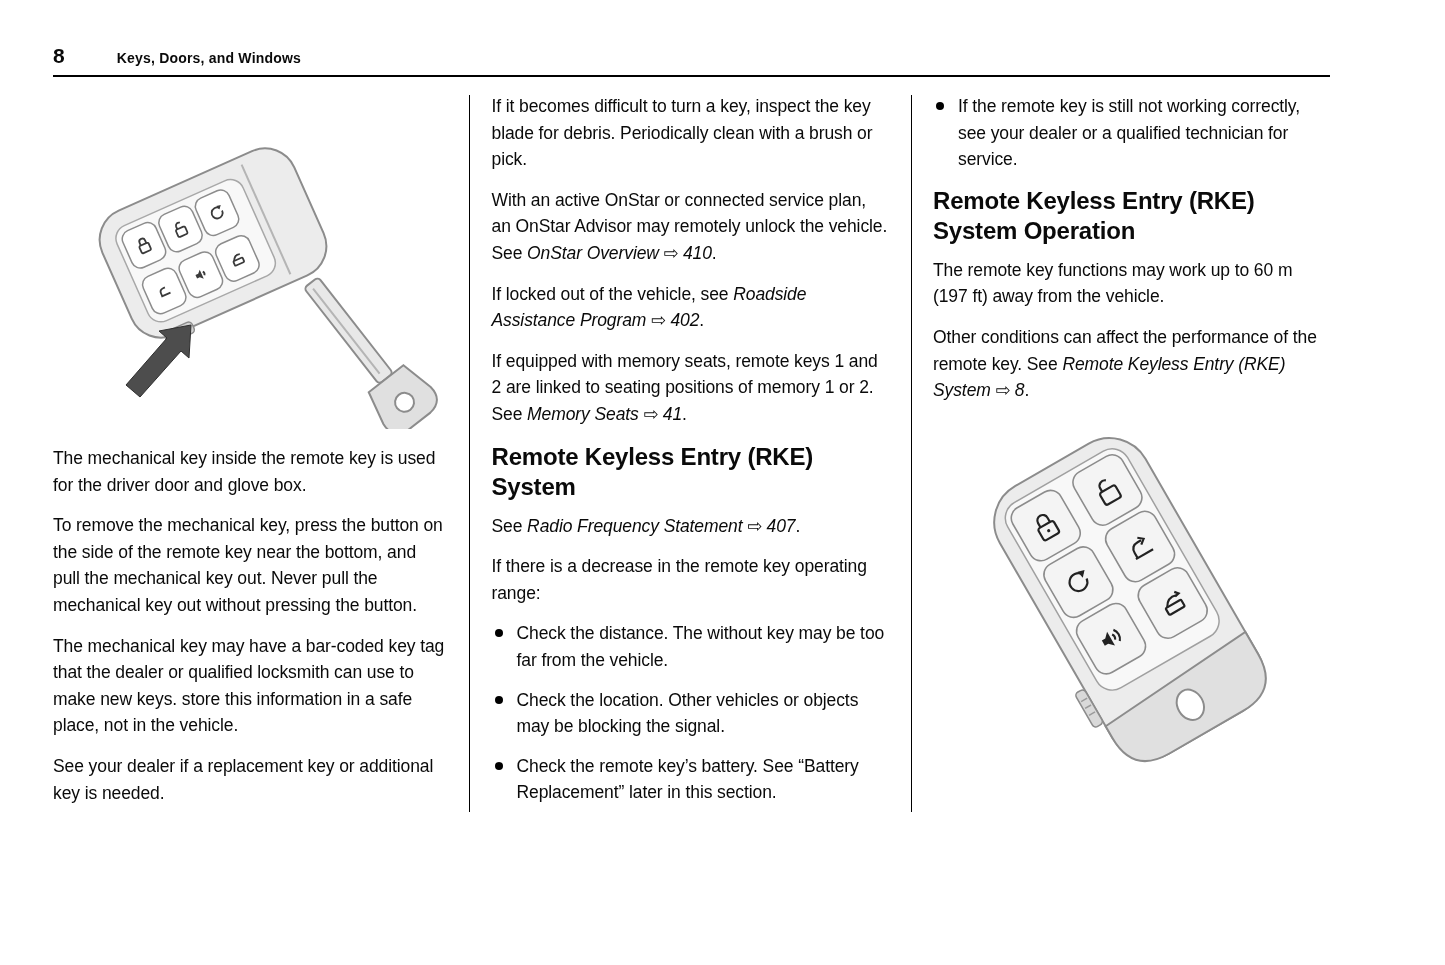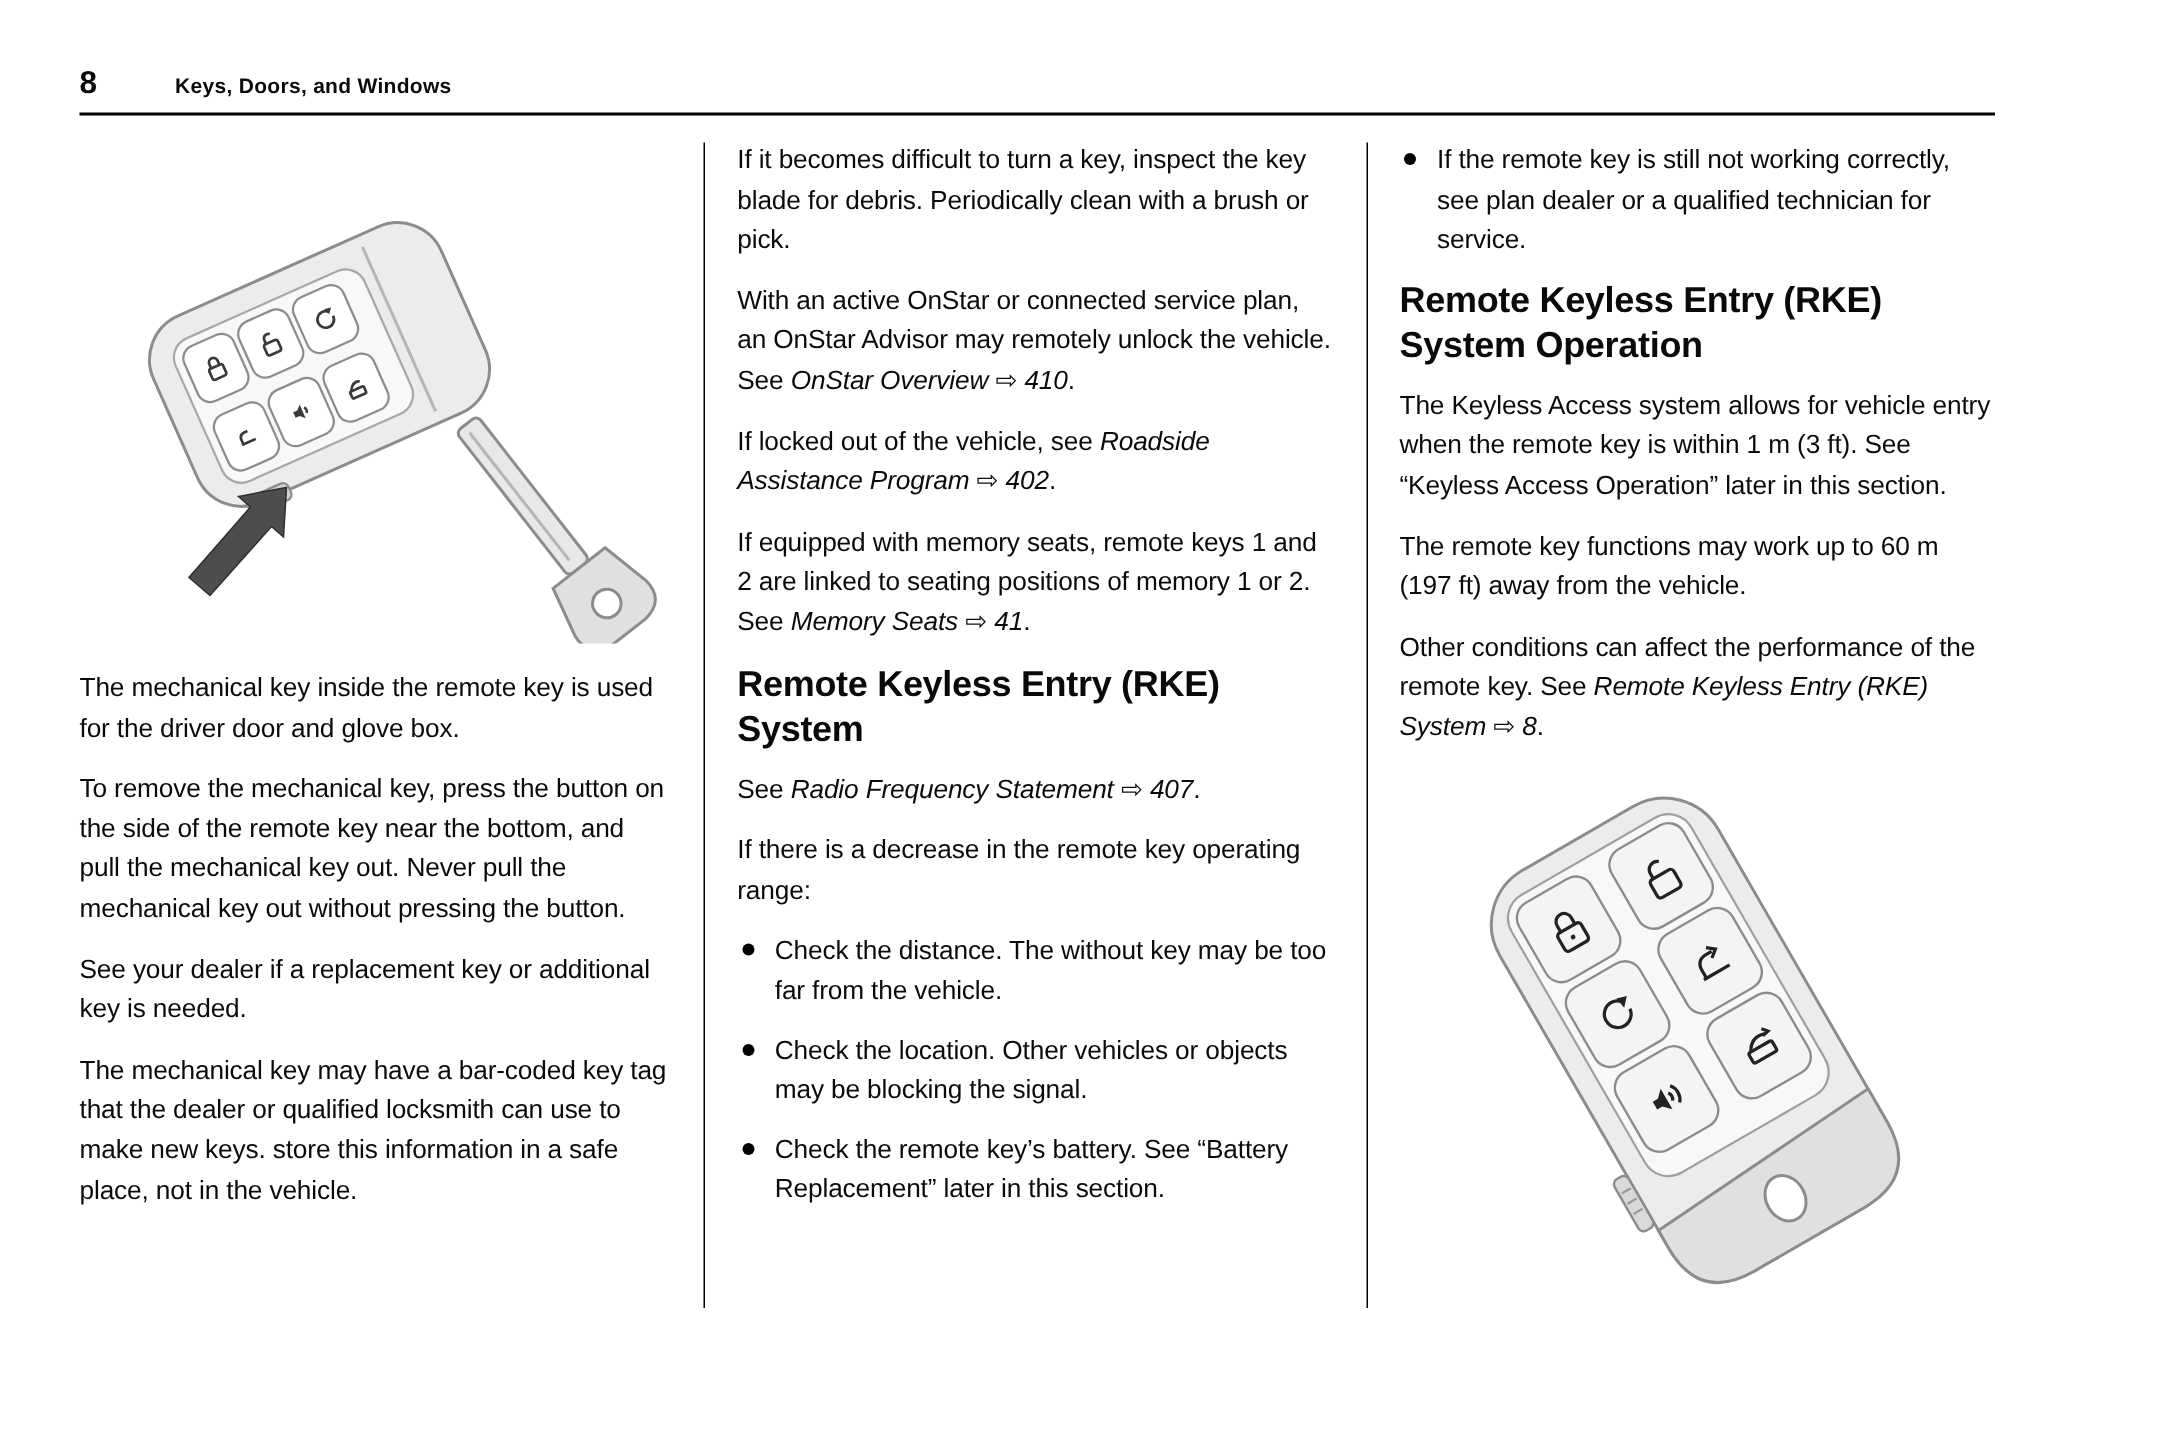--- a/index.html
+++ b/index.html
@@ -95,22 +95,22 @@
           <g transform="translate(338,292) rotate(-38)">
             <rect x="-9" y="-130" width="18" height="122" rx="4" fill="#e8e8e8" stroke="#8c8c8c" stroke-width="2"></rect>
             <line x1="-2" y1="-124" x2="-2" y2="-16" stroke="#b5b5b5" stroke-width="2"></line>
             <path d="M -22,-8 L 22,-8 L 30,26 Q 32,44 14,46 L -14,46 Q -32,44 -30,26 Z" fill="#e0e0e0" stroke="#8c8c8c" stroke-width="2"></path>
             <circle cx="0" cy="22" r="9.5" fill="#ffffff" stroke="#8c8c8c" stroke-width="2"></circle>
           </g>
         </svg>
       </figure>
       <p><span>The mechanical key inside the remote key is used for the driver door and glove box.</span></p>
       <p><span>To remove the mechanical key, press the button on the side of the remote key near the bottom, and pull the mechanical key out. Never pull the mechanical key out without pressing the button.</span></p>
+      <p><span>The mechanical key may have a bar-coded key tag that the dealer or qualified locksmith can use to make new keys. store this information in a safe place, not in the vehicle.</span></p>
       <p><span>See your dealer if a replacement key or additional key is needed.</span></p>
-      <p><span>The mechanical key may have a bar-coded key tag that the dealer or qualified locksmith can use to make new keys. store this information in a safe place, not in the vehicle.</span></p>
     </section>
 
     <div class="vdivider"></div>
 
     <section class="col mid">
       <p><span>If it becomes difficult to turn a key, inspect the key blade for debris. Periodically clean with a brush or pick.</span></p>
       <p><span>With an active OnStar or connected service plan, an OnStar Advisor may remotely unlock the vehicle. See </span><em>OnStar Overview</em><span> ⇨ </span><em>410</em><span>.</span></p>
       <p><span>If locked out of the vehicle, see </span><em>Roadside Assistance Program</em><span> ⇨ </span><em>402</em><span>.</span></p>
       <p><span>If equipped with memory seats, remote keys 1 and 2 are linked to seating positions of memory 1 or 2. See </span><em>Memory Seats</em><span> ⇨ </span><em>41</em><span>.</span></p>
       <h2>Remote Keyless Entry (RKE) System</h2>
@@ -120,24 +120,23 @@
         <li>Check the distance. The without key may be too far from the vehicle.</li>
         <li>Check the location. Other vehicles or objects may be blocking the signal.</li>
         <li>Check the remote key’s battery. See “Battery Replacement” later in this section.</li>
       </ul>
     </section>
 
     <div class="vdivider"></div>
 
     <section class="col right">
       <ul>
-        <li>If the remote key is still not working correctly, see plan dealer or a qualified technician for service.</li>
+        <li>If the remote key is still not working correctly, see your dealer or a qualified technician for service.</li>
       </ul>
       <h2>Remote Keyless Entry (RKE) System Operation</h2>
-      <p><span>The Keyless Access system allows for vehicle entry when the remote key is within 1 m (3 ft). See “Keyless Access Operation” later in this section.</span></p>
       <p><span>The remote key functions may work up to 60 m (197 ft) away from the vehicle.</span></p>
       <p><span>Other conditions can affect the performance of the remote key. See </span><em>Remote Keyless Entry (RKE) System</em><span> ⇨ </span><em>8</em><span>.</span></p>
 
       <figure class="fig-rke">
         <svg width="396" height="368" viewBox="0 0 400 372">
           <g transform="translate(200,186) rotate(-30)">
             <rect x="-85" y="-160" width="170" height="312" rx="42" fill="#ececec" stroke="#8c8c8c" stroke-width="2"></rect>
             <path d="M -85,96 L 85,84 L 85,110 Q 85,152 43,152 L -43,152 Q -85,152 -85,110 Z" fill="#e0e0e0" stroke="#8c8c8c" stroke-width="2"></path>
             <ellipse cx="0" cy="120" rx="13" ry="16" fill="#ffffff" stroke="#8c8c8c" stroke-width="2"></ellipse>
             <rect x="-70" y="-146" width="140" height="216" rx="18" fill="#f8f8f8" stroke="#a0a0a0" stroke-width="1.5"></rect>

